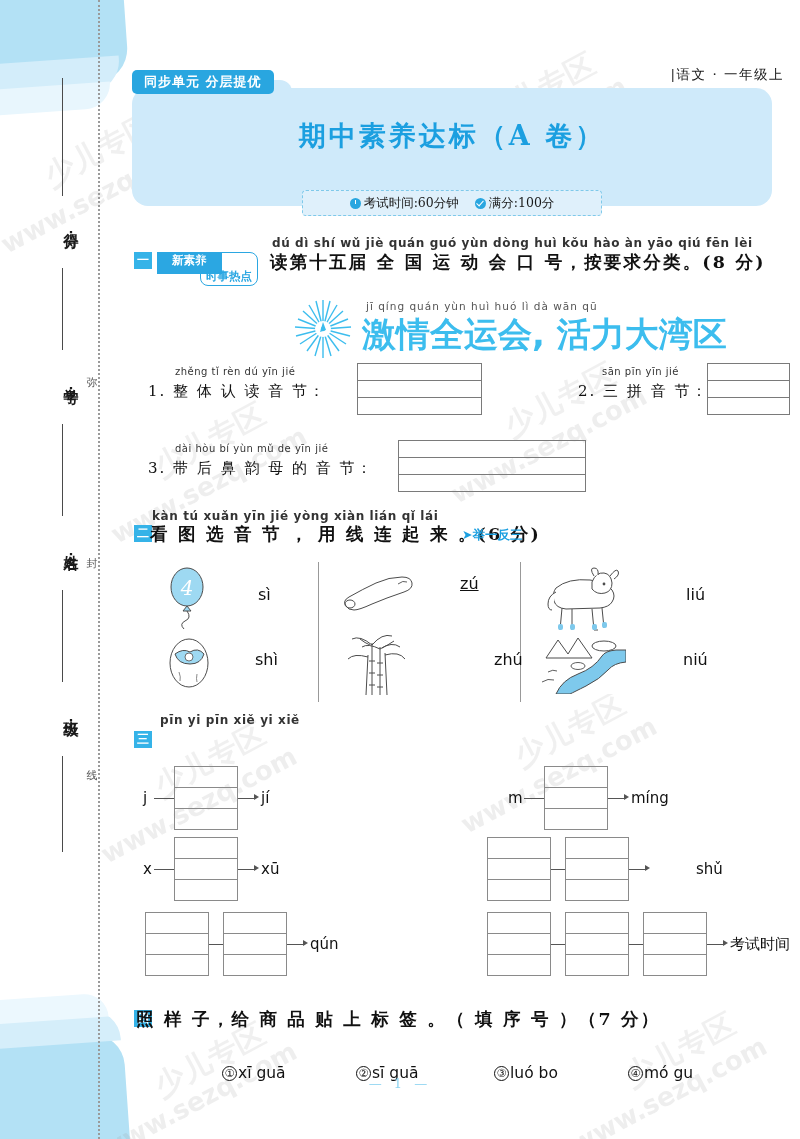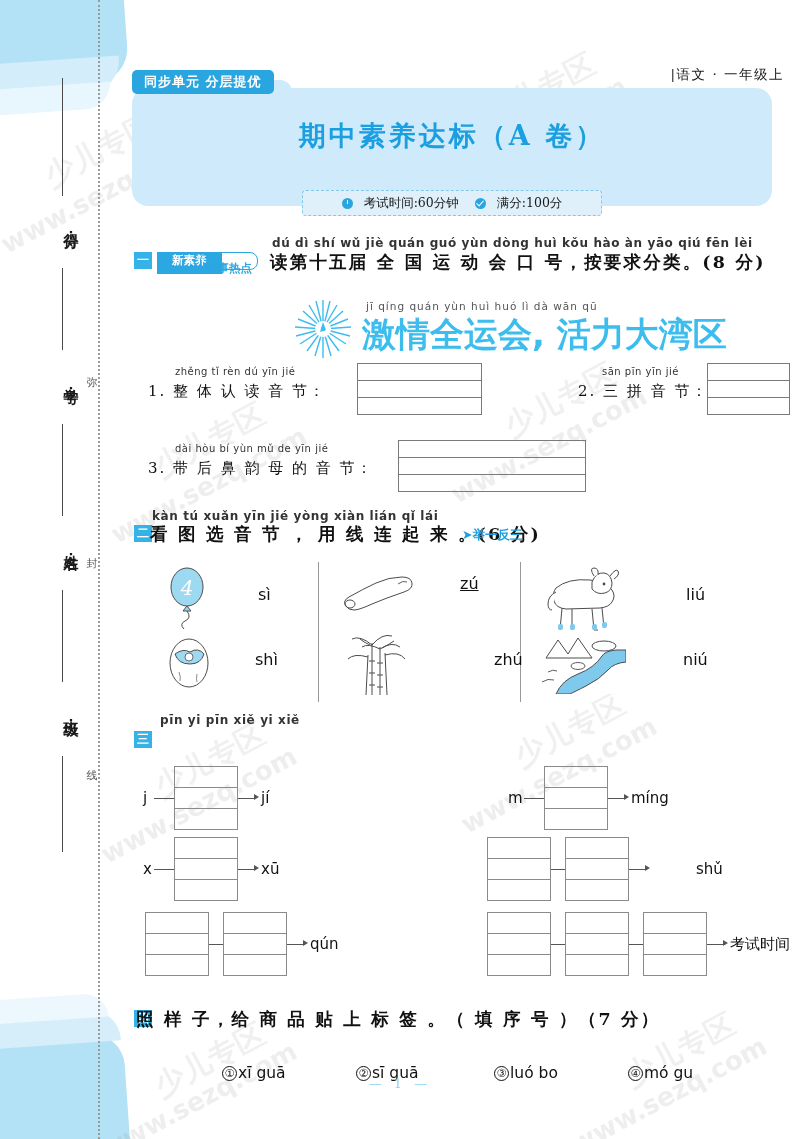--- a/index.html
+++ b/index.html
@@ -159,21 +159,21 @@
     background: #dff0fb;
     display: flex;
     align-items: center;
     justify-content: center;
     gap: 16px;
     z-index: 3;
   }
   .exam-info-item {
     display: flex;
     align-items: center;
-    gap: 11px;
+    gap: 3px;
     font-size: 12.5px;
     color: #1a1a1a;
     font-family: "DejaVu Serif", "Liberation Serif", serif;
     white-space: nowrap;
   }
   .mini-icon {
     display: inline-block;
     width: 11px; height: 11px;
     border-radius: 50%;
     background: #29a6e0;
@@ -234,21 +234,21 @@
     color: #fff;
     font-size: 11.5px;
     font-weight: 700;
     line-height: 16px;
     font-family: "DejaVu Sans", "Liberation Sans", sans-serif;
     white-space: nowrap;
   }
   .badge-outline {
     position: absolute;
     height: 16px;
-    padding: 8px 5px;
+    padding: 16px 5px;
     border: 1px solid #2ba7e2;
     border-radius: 8px;
     color: #2ba7e2;
     font-size: 11.5px;
     font-weight: 700;
     line-height: 14px;
     font-family: "DejaVu Sans", "Liberation Sans", sans-serif;
     white-space: nowrap;
   }
   .tip-tag {

